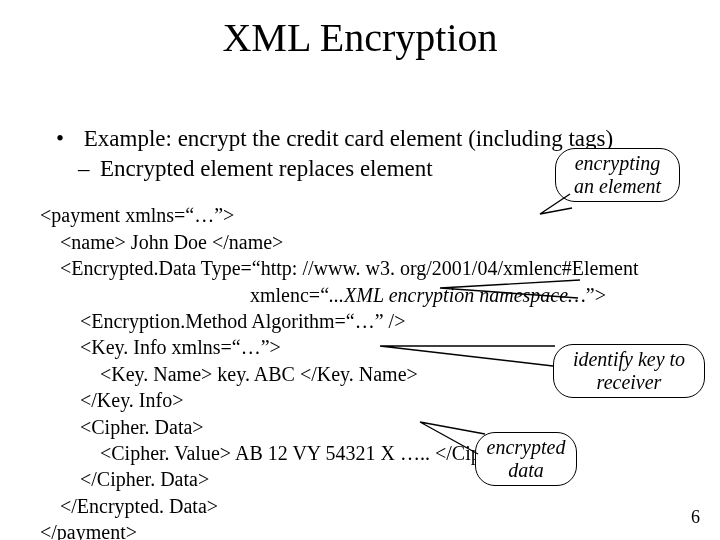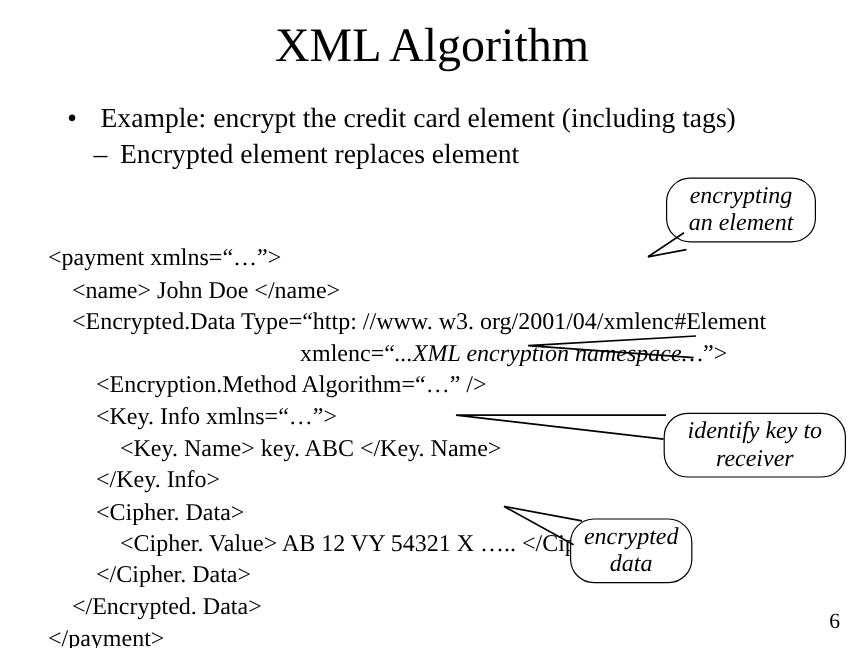--- a/index.html
+++ b/index.html
@@ -36,21 +36,21 @@
     font-size: 23px;
     line-height: 1.3;
   }
   .bullets ul { margin: 0; padding: 0; list-style: none; }
   .bullets > ul > li::before {
     content: "•";
     display: inline-block;
     width: 22px;
     margin-left: -22px;
   }
-  .bullets > ul > li { padding-left: 22px; }
+  .bullets > ul > li { padding-left: 22px; margin-top: 40px; }
   .sub { margin-top: 4px; padding-left: 30px; }
   .sub > li::before {
     content: "–";
     display: inline-block;
     width: 22px;
     margin-left: -22px;
   }
   .sub > li { padding-left: 22px; }
 
   .code {
@@ -99,21 +99,21 @@
     fill: none;
     stroke: #000;
     stroke-width: 1.4;
   }
 </style>
 </head>
 <body>
 
 <div class="slide">
 
-  <div class="title">XML Algorithm</div>
+  <div class="title">XML Encryption</div>
 
   <div class="bullets">
     <ul>
       <li>
         <span>Example: encrypt the credit card element (including tags)</span>
         <ul class="sub">
           <li><span>Encrypted element replaces element</span></li>
         </ul>
       </li>
     </ul>

